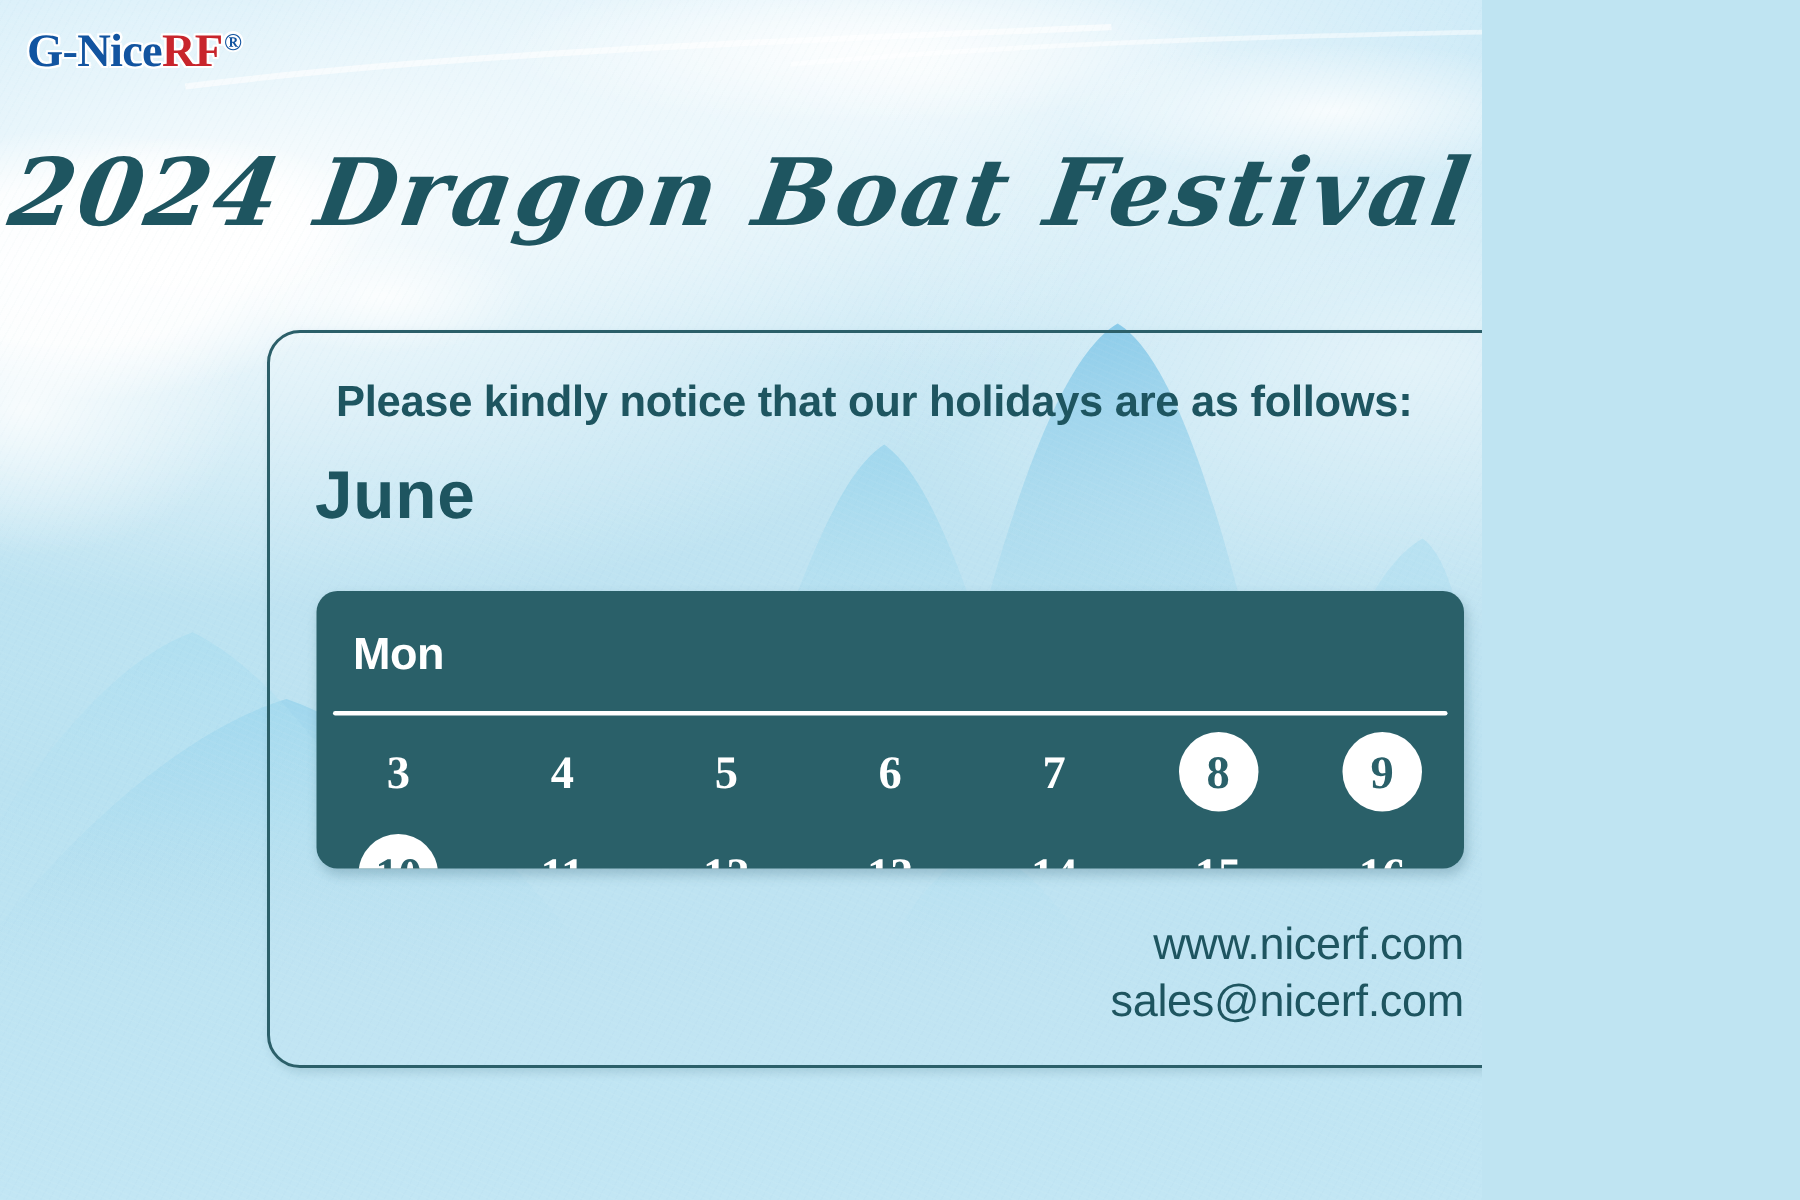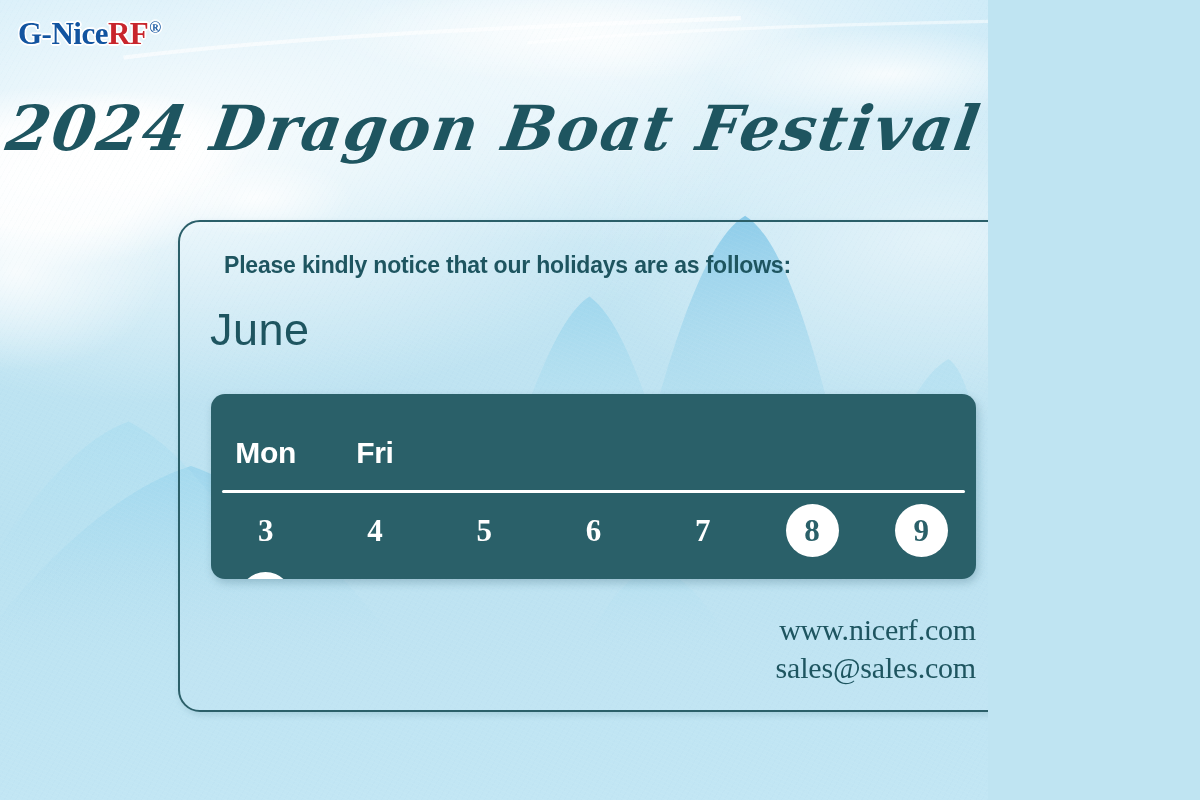--- a/index.html
+++ b/index.html
@@ -93,33 +93,33 @@
     border: 2.5px solid #2b5f69;
     border-radius: 22px;
     background: rgba(255,255,255,0.03);
     box-shadow: 2px 3px 6px rgba(60,110,130,0.18);
   }
 
   #notice-line {
     position: absolute;
     left: 44px;
     top: 30px;
-    font-size: 23px;
+    font-size: 29px;
     font-weight: 600;
     color: #1e5560;
     letter-spacing: -0.2px;
     white-space: nowrap;
   }
 
   #month-label {
     position: absolute;
     left: 30px;
     top: 82px;
     font-size: 45px;
-    font-weight: normal;
+    font-weight: bold;
     color: #1e5560;
     letter-spacing: 0.5px;
   }
 
   
   #calendar-panel {
     position: absolute;
     left: 31px;
     top: 172px;
     width: 765px;
@@ -130,21 +130,21 @@
     overflow: hidden;
   }
 
   .cal-grid {
     display: grid;
     grid-template-columns: repeat(7, 1fr);
     width: 100%;
   }
 
   #cal-head {
-    padding-top: 28px;
+    padding-top: 12px;
   }
   #cal-head .cal-cell {
     color: #ffffff;
     font-size: 30px;
     font-weight: bold;
     text-align: center;
     line-height: 40px;
     letter-spacing: -0.3px;
   }
 
@@ -191,21 +191,20 @@
   
   #contact-block {
     position: absolute;
     right: 42px;
     bottom: 24px;
     text-align: right;
     color: #1e5560;
     font-size: 30px;
     line-height: 1.25;
     letter-spacing: -0.2px;
-    font-family: Liberation Serif, serif;
   }
   #contact-block div { white-space: nowrap; }
 </style>
 </head>
 <body>
 
 <div id="poster">
 
   <svg id="bg-mountains" viewBox="0 0 1200 800" preserveAspectRatio="none">
     <defs>
@@ -268,21 +267,20 @@
 
   <div id="notice-card">
 
     <div id="notice-line">Please kindly notice that our holidays are as follows:</div>
 
     <div id="month-label">June</div>
 
     <div id="calendar-panel">
       <div id="cal-head" class="cal-grid">
           <div class="cal-cell">Mon</div>
-          <div class="cal-cell">Fri</div>
         </div>
       <div id="cal-divider"></div>
       <div id="cal-body">
           <div class="cal-grid cal-row">
             <div class="cal-cell">
               <span class="day-num">3</span>
             </div>
             <div class="cal-cell">
               <span class="day-num">4</span>
             </div>
@@ -323,17 +321,17 @@
             </div>
             <div class="cal-cell">
               <span class="day-num">16</span>
             </div>
           </div>
         </div>
     </div>
 
     <div id="contact-block">
       <div>www.nicerf.com</div>
-      <div>sales@sales.com</div>
+      <div>sales@nicerf.com</div>
     </div>
 
   </div>
 </div>
 
 </body></html>

